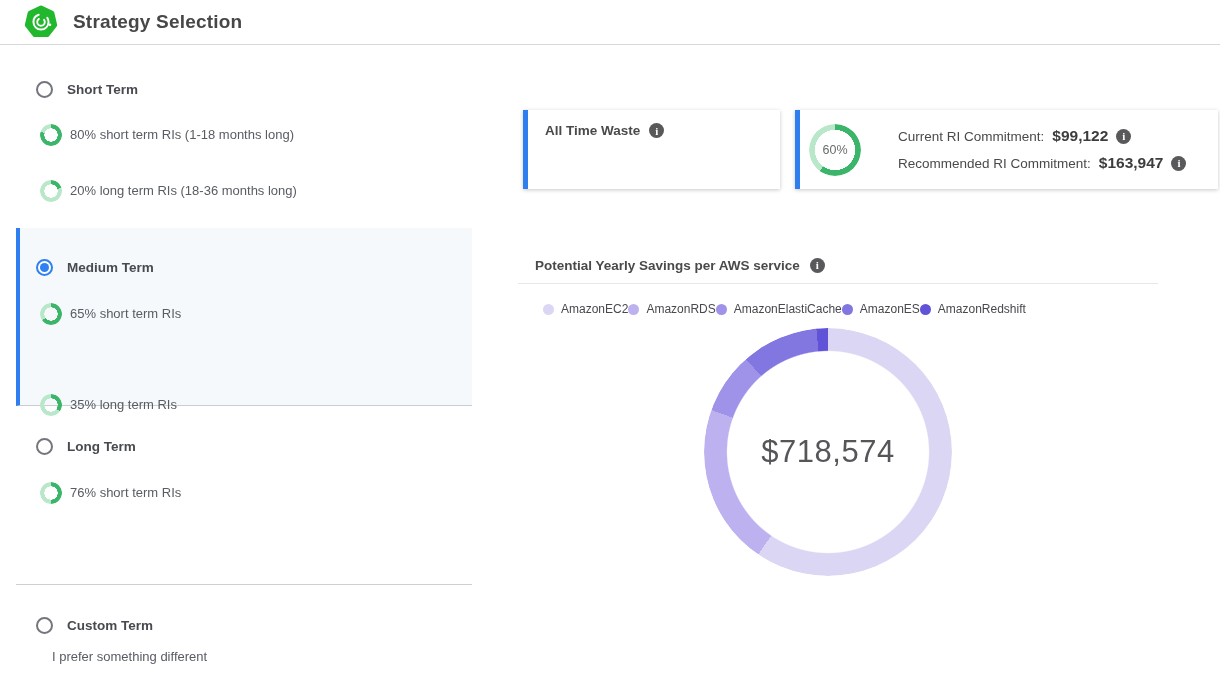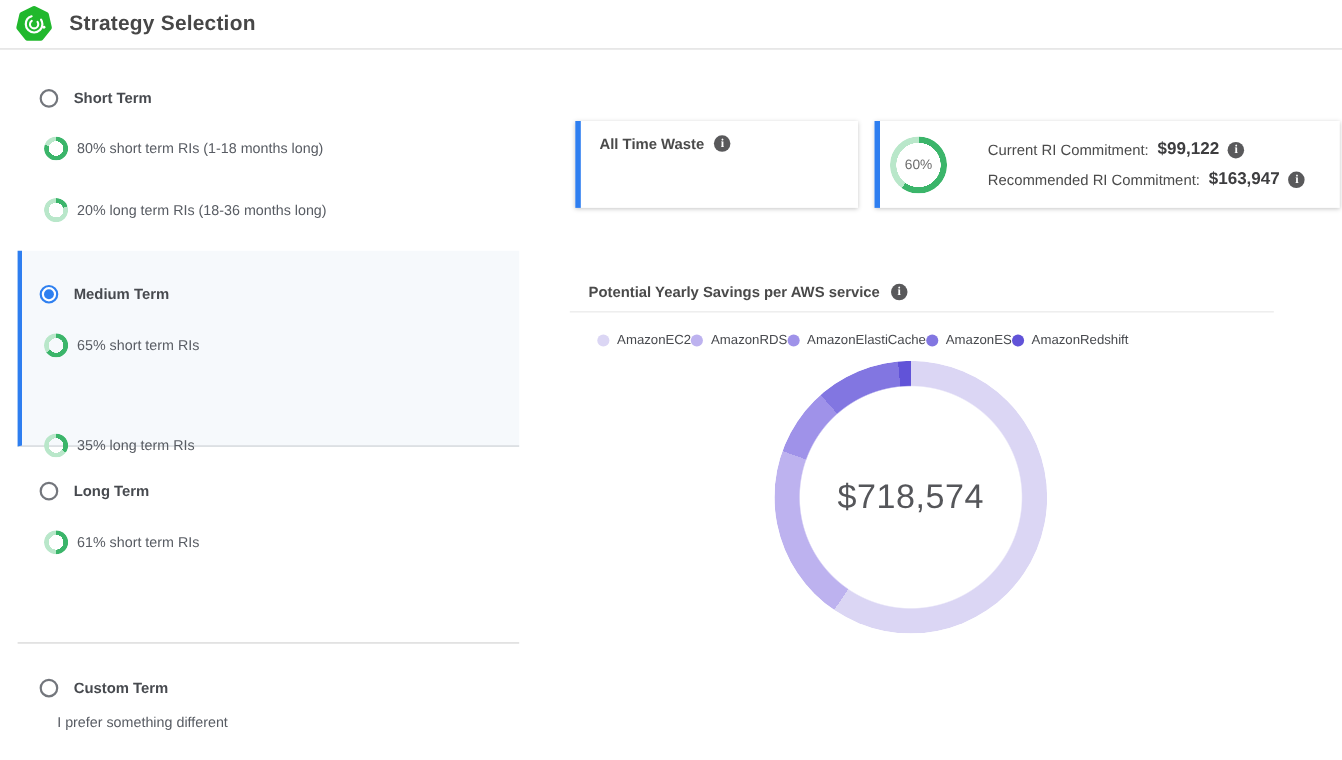--- a/index.html
+++ b/index.html
@@ -2,21 +2,21 @@
 <html><head>
 <meta charset="utf-8">
 <style>
   * { margin:0; padding:0; box-sizing:border-box; }
   html,body { background:#fff; }
   body { font-family:"Liberation Sans", sans-serif; color:#4a4a4a; }
   .page { position:relative; width:1220px; height:691px; background:#fff; overflow:hidden; }
 
   
   .header { position:absolute; left:0; top:0; width:100%; height:45px;
-            border-bottom:1px solid #d8d8d8; display:flex; align-items:center; padding:0 14px; }
+            border-bottom:1px solid #d8d8d8; display:flex; align-items:center; padding:0 24px; }
   .logo { width:34px; height:34px; display:inline-flex; margin-right:15px; }
   .page-title { font-size:19px; font-weight:700; color:#474747; letter-spacing:.2px; }
 
   
   .strategy-panel { position:absolute; left:16px; top:45px; width:456px; height:646px; }
   .sec-highlight { position:absolute; left:0; width:456px; background:#f6f9fc;
                    border-left:4px solid #2e7ef0; border-bottom:1px solid #c9cdd2; }
   .radio-row { position:absolute; left:0; height:24px; display:flex; align-items:center; cursor:pointer; }
   .radio { position:absolute; left:20px; width:17px; height:17px; border:2px solid #73767c;
            border-radius:50%; background:#fff; }
@@ -110,21 +110,21 @@
       <div class="item-row" style="top: 313px; width: 456px; margin-top: 35px;">
         <span class="ring" style="background: conic-gradient(rgb(59, 181, 106) 0deg, rgb(59, 181, 106) 35%, rgb(185, 231, 202) 35%, rgb(185, 231, 202) 100%);"></span>
         <span class="item-label">35% long term RIs</span>
       </div>
       <div class="radio-row" style="top: 389px; width: 456px;">
         <span class="radio"></span>
         <span class="sec-label">Long Term</span>
       </div>
       <div class="item-row" style="top: 436px; width: 456px;">
         <span class="ring" style="background: conic-gradient(rgb(59, 181, 106) 0deg, rgb(59, 181, 106) 50%, rgb(185, 231, 202) 50%, rgb(185, 231, 202) 100%);"></span>
-        <span class="item-label">61% short term RIs</span>
+        <span class="item-label">76% short term RIs</span>
       </div>
       <div class="sec-divider" style="top: 539px;"></div>
       <div class="radio-row" style="top: 568px; width: 456px;">
         <span class="radio"></span>
         <span class="sec-label">Custom Term</span>
       </div>
       <div class="sec-desc" style="top: 604px;">I prefer something different</div>
     </div>
 
   <div class="card card-waste">

